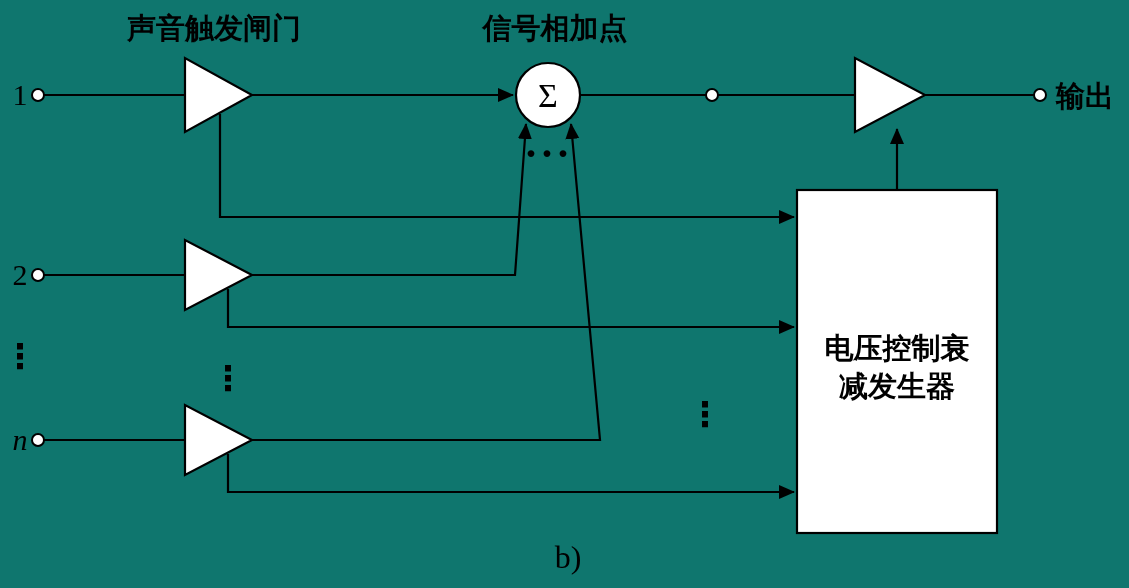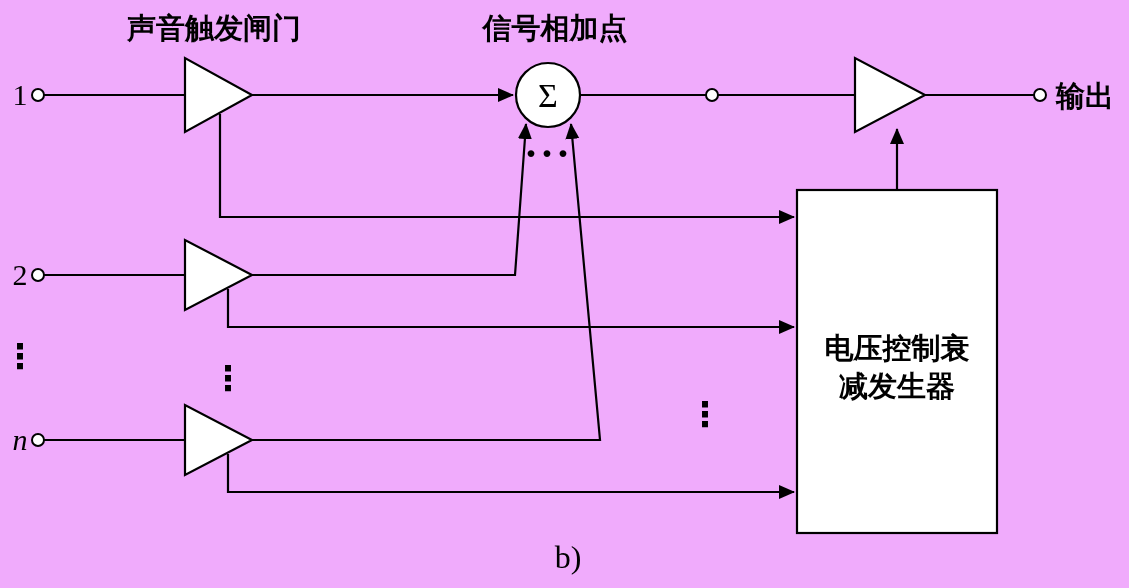--- a/index.html
+++ b/index.html
@@ -4,21 +4,21 @@
 <style>
   html, body {
     margin: 0;
     padding: 0;
     background: #ffffff;
   }
   .figure {
     position: relative;
     width: 1129px;
     height: 588px;
-    background: #f0abfc;
+    background: #0f766e;
     font-family: "Liberation Sans", sans-serif;
   }
   svg { display: block; }
   .wire {
     stroke: #000000;
     stroke-width: 2.2;
     fill: none;
     stroke-linejoin: miter;
   }
   .shape {

